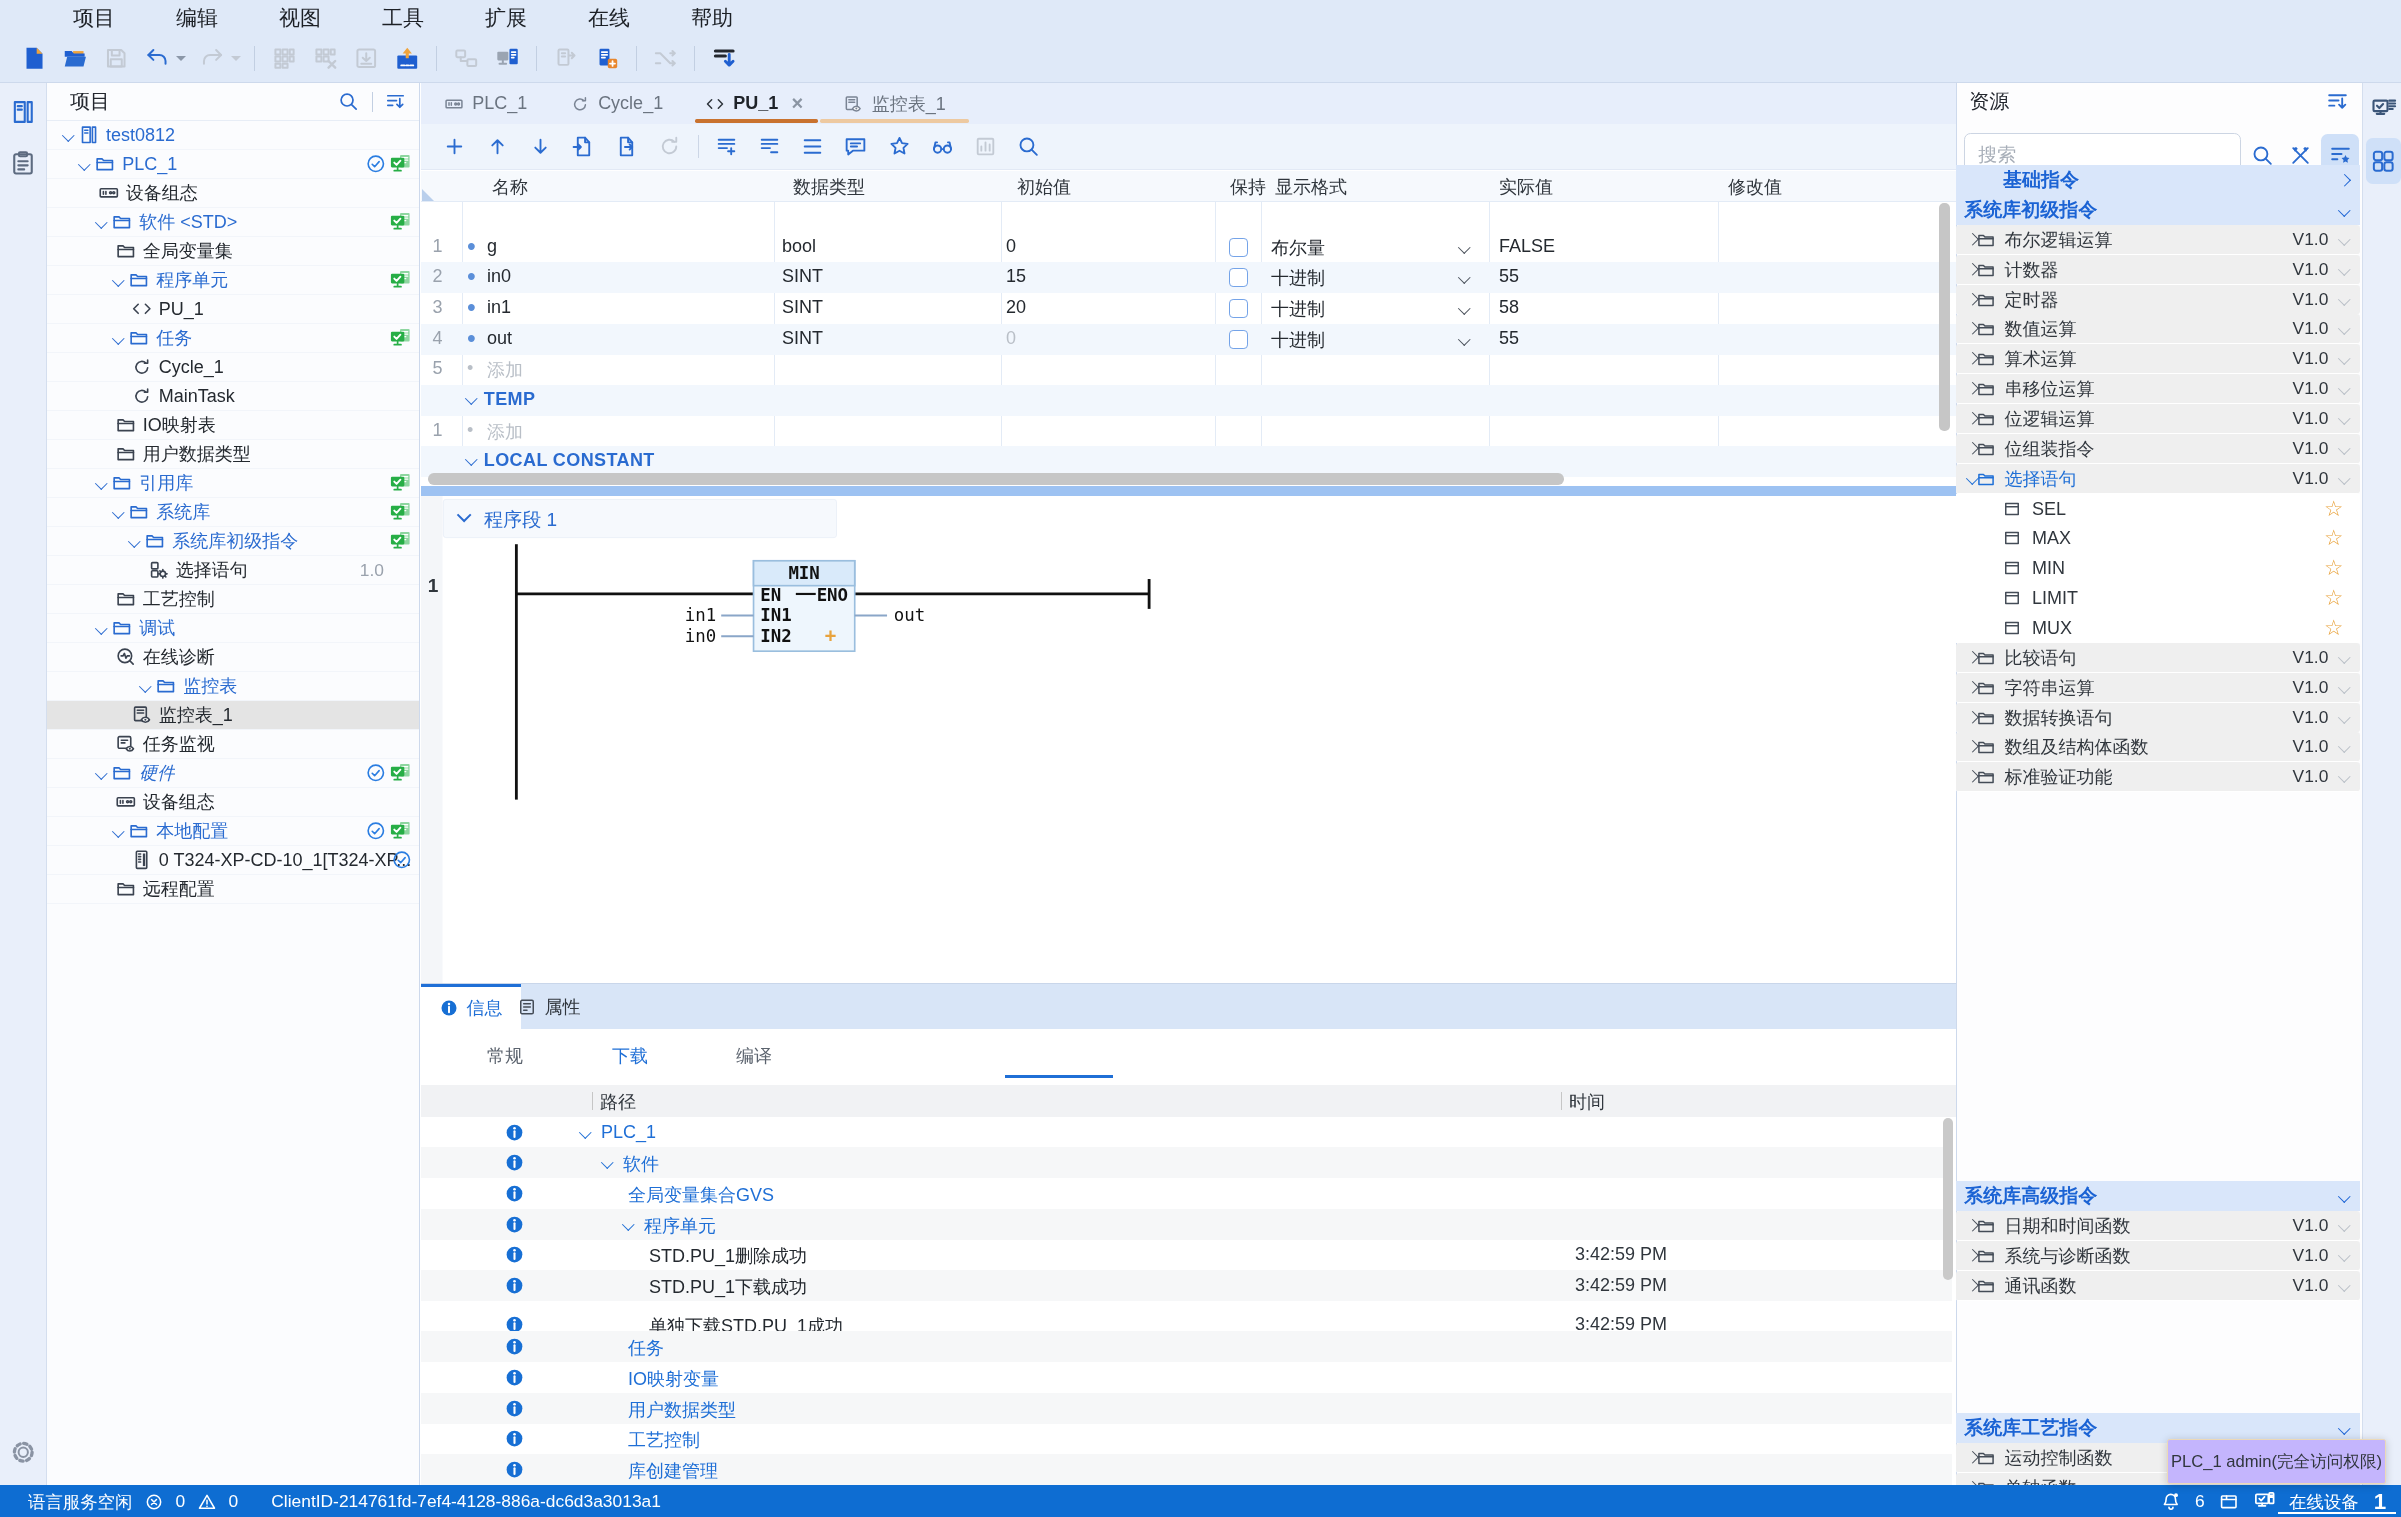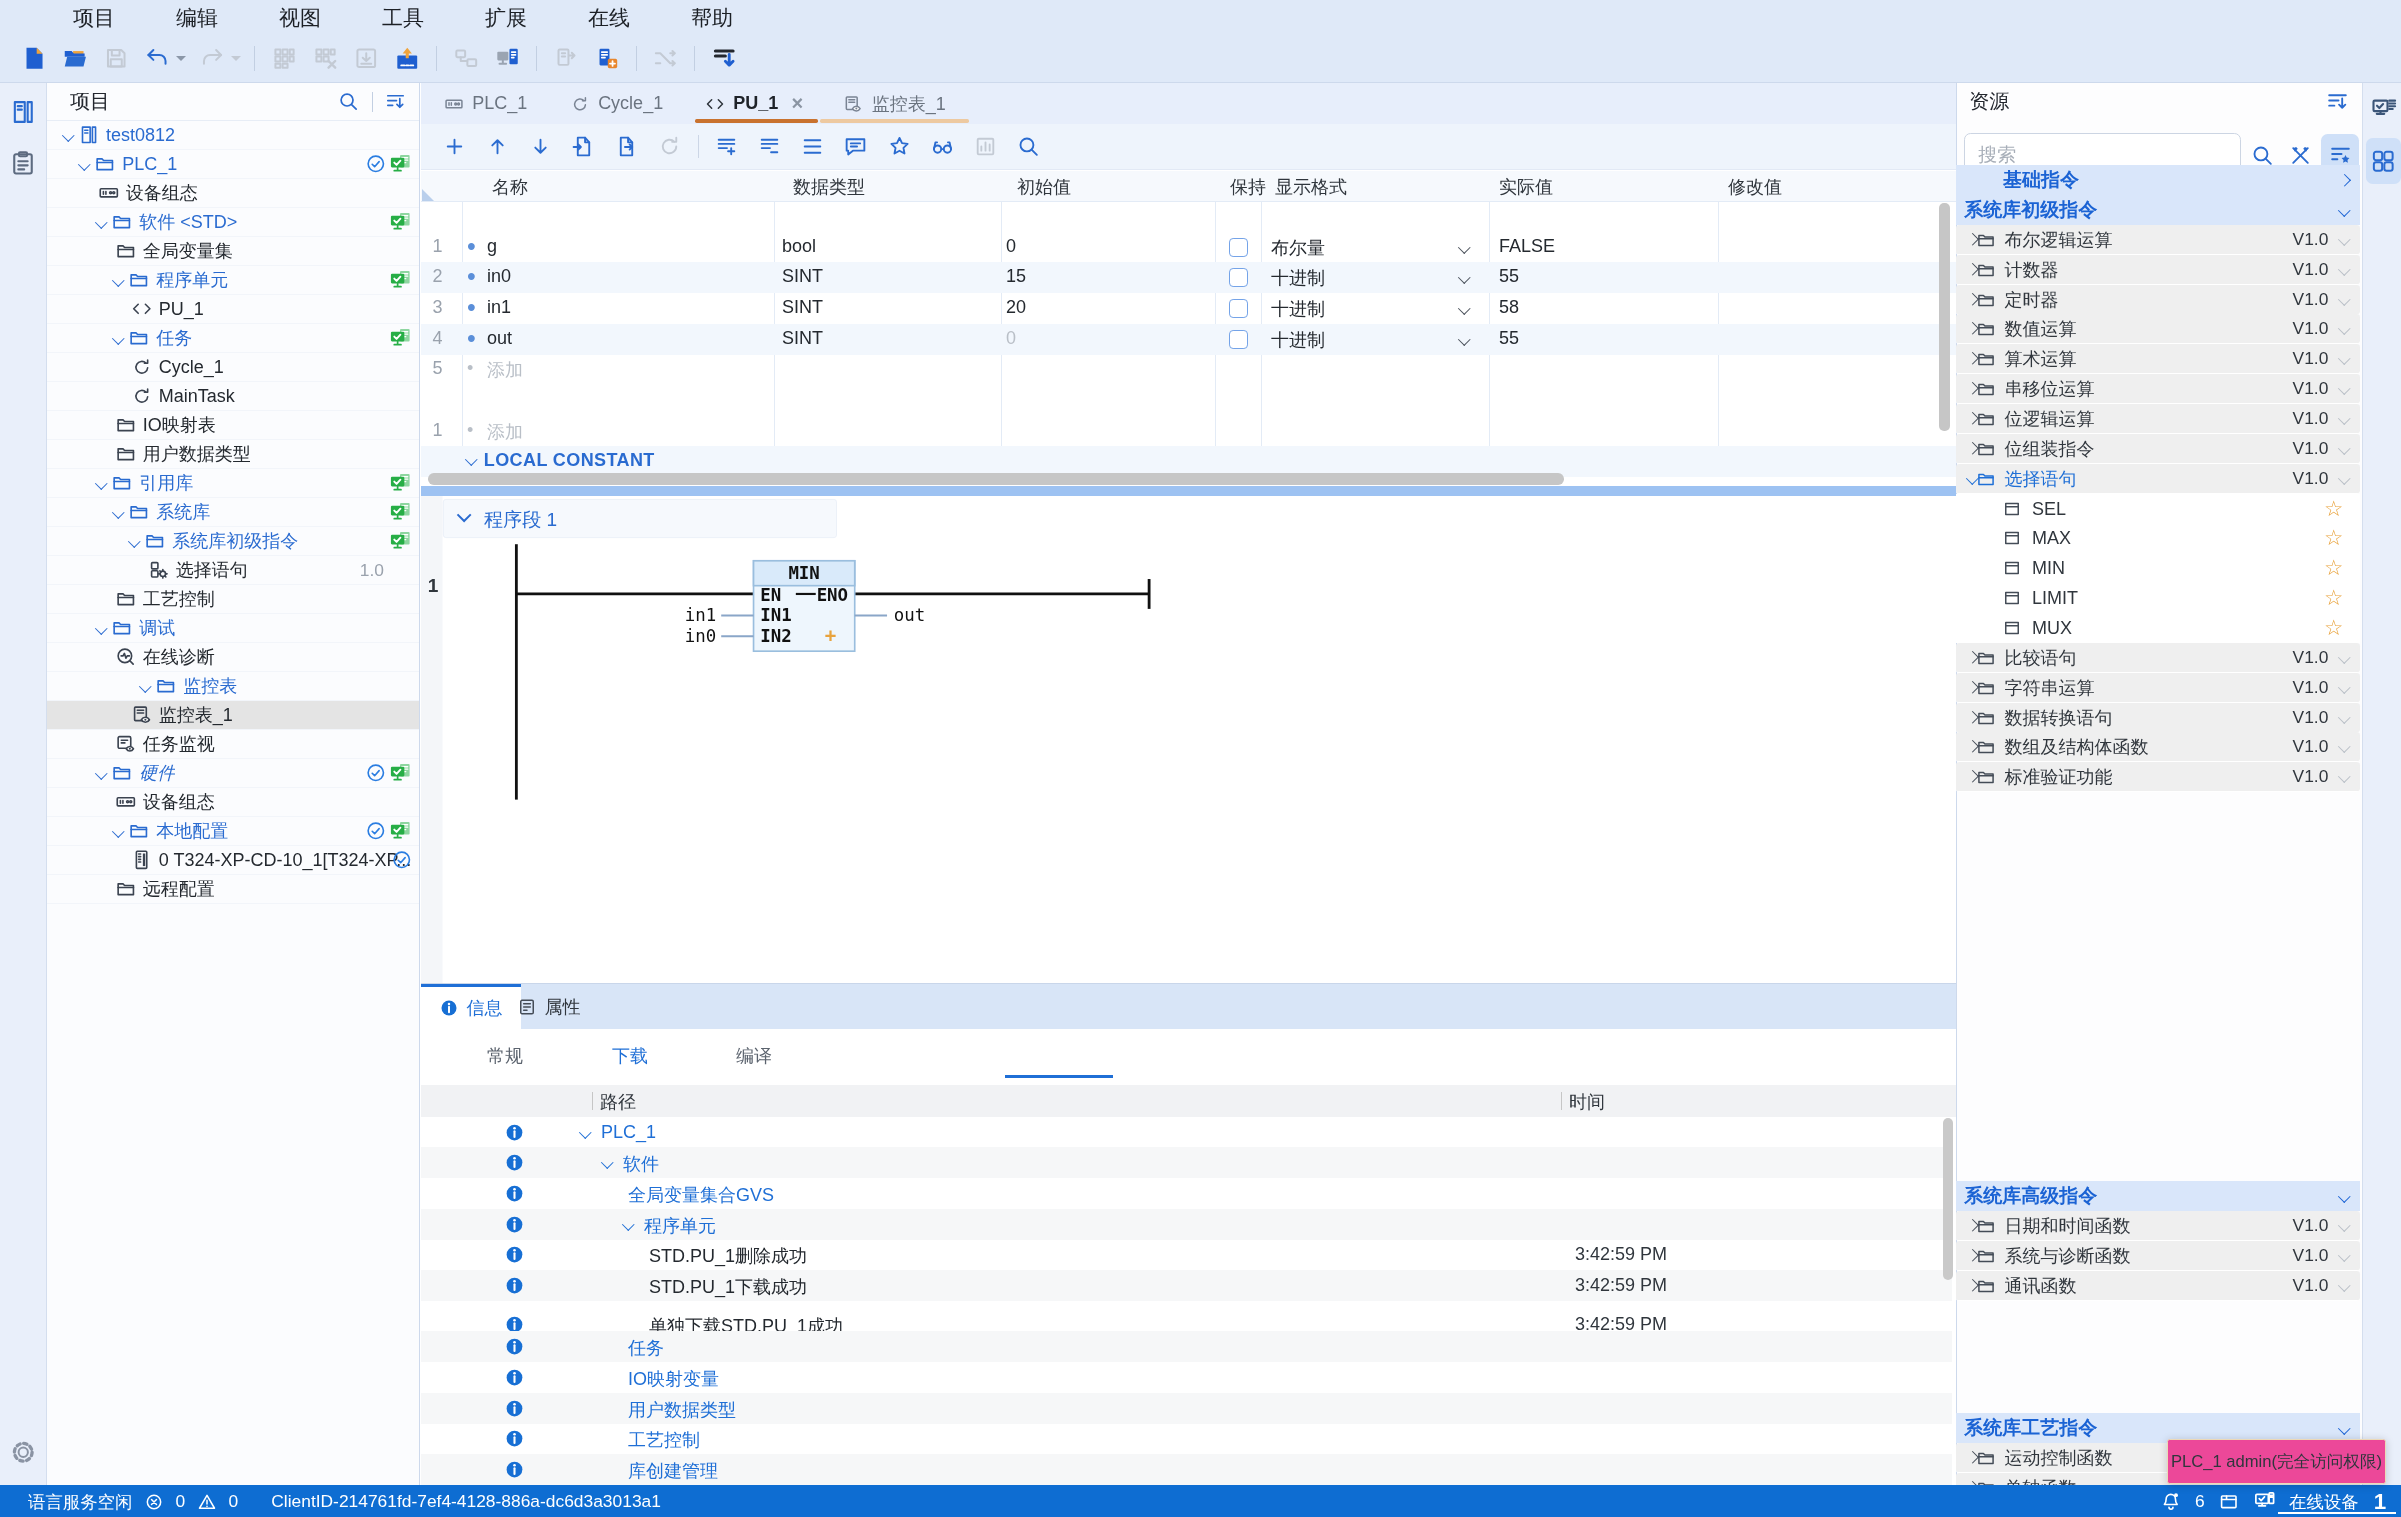--- a/index.html
+++ b/index.html
@@ -105,21 +105,21 @@
   .res-dd{color:#b9bfc7}
   .res-star{position:absolute;right:16.6px;font-size:21.6px;color:#e9a23b}
   
   #rightrail{left:2362px;top:83px;width:39px;height:1402px;background:#e9effa;border-left:0.8px solid #d4deee}
   
   #statusbar{left:0;top:1485px;width:2401px;height:33px;background:#0e6dd2;color:#fff;display:flex;align-items:center;font-size:17.4px}
   #statusbar .sleft{display:flex;align-items:center;gap:11.6px;padding-left:28px}
   #statusbar .sright{position:absolute;right:8.3px;display:flex;align-items:center;gap:13.3px}
   #online-underline{position:absolute;left:2278px;top:1512px;width:118px;height:1.7px;background:#fff}
   
-  #tooltip{left:2167px;top:1439px;width:217px;height:43px;background:#ec4899;border:0.8px solid #ecd9b8;border-radius:2.5px;
+  #tooltip{left:2167px;top:1439px;width:217px;height:43px;background:#c4b5fd;border:0.8px solid #ecd9b8;border-radius:2.5px;
            box-shadow:0 1.7px 8.3px rgba(0,0,0,.18);display:flex;align-items:center;justify-content:center;font-size:16.6px;color:#30363d;z-index:50;white-space:nowrap}
   .gear-bl{left:10px;top:1439px;width:26.5px;height:26.5px;color:#8a93a3}
 </style>
 </head>
 <body>
 
 <div id="menubar" class="abs">
     <div class="menu-item">项目</div>
     <div class="menu-item">编辑</div>
     <div class="menu-item">视图</div>
@@ -961,20 +961,23 @@
       <span class="vt-cell vt-muted" style="left: 585px;">0</span>
       <span class="vt-check" style="left: 808px;"></span>
       <span class="vt-cell " style="left: 850px;">十进制</span>
       <span class="vt-ddchev chev down" style="left: 1039px;"></span>
       <span class="vt-cell " style="left: 1078px;">55</span>
     </div>
     <div class="vt-row" style="top: 183px;">
       <span class="vt-cell vt-num" style="left: 11.6px;">5</span>
       <span class="vt-cell vt-muted" style="left: 46px;">•</span>
       <span class="vt-cell vt-muted" style="left: 66px;">添加</span>
+    </div>
+    <div class="vt-row tint" style="top: 214px;">
+      <span class="vt-cell vt-sec" style="left: 46px;"><span class="chev down" style="margin-right:8.3px;position:relative;top:-2.5px"></span>TEMP</span>
     </div>
     <div class="vt-row" style="top: 245px;">
       <span class="vt-cell vt-num" style="left: 11.6px;">1</span>
       <span class="vt-cell vt-muted" style="left: 46px;">•</span>
       <span class="vt-cell vt-muted" style="left: 66px;">添加</span>
     </div>
     <div class="vt-row tint" style="top: 275px;">
       <span class="vt-cell vt-sec" style="left: 46px;"><span class="chev down" style="margin-right:8.3px;position:relative;top:-2.5px"></span>LOCAL CONSTANT</span>
     </div>
   </div>

